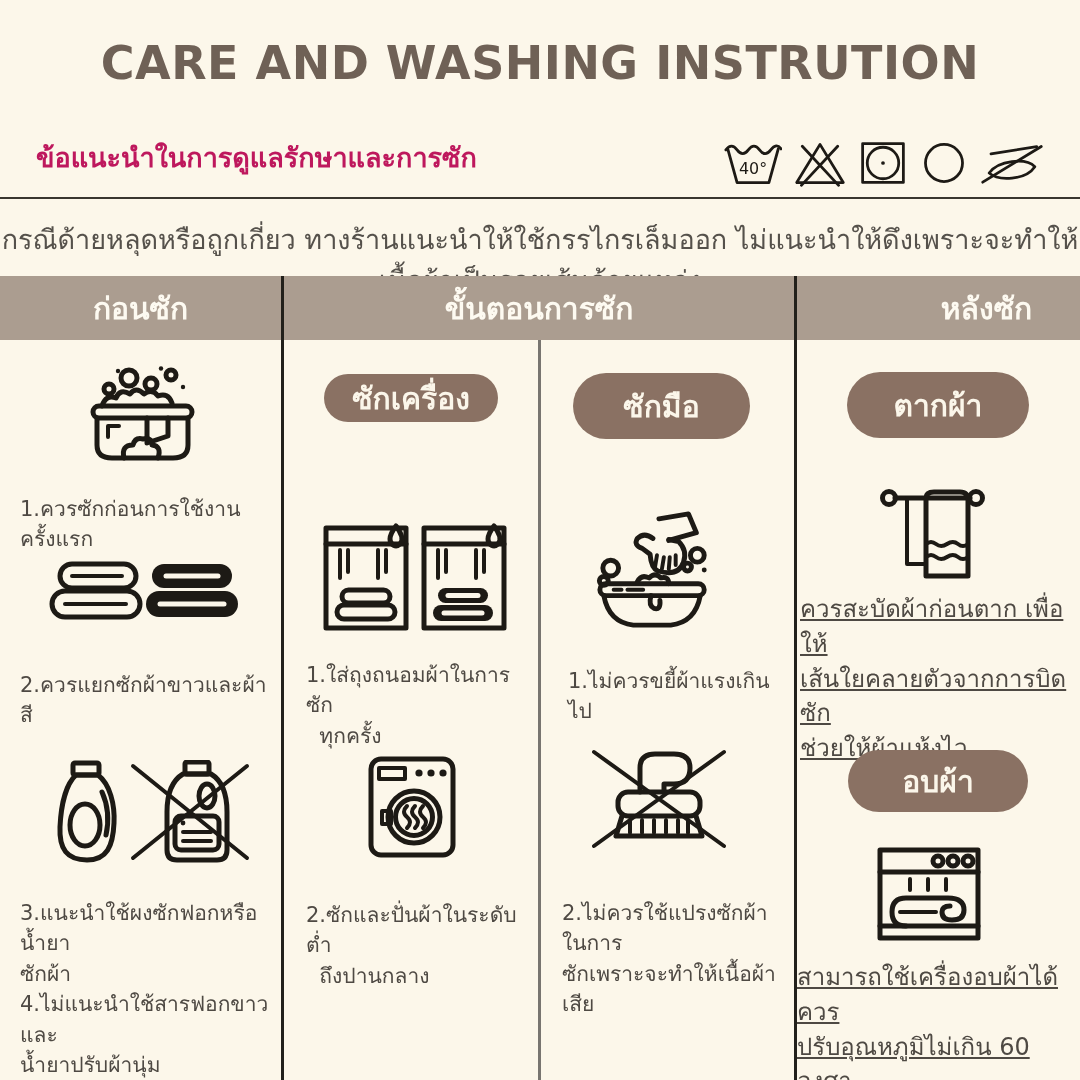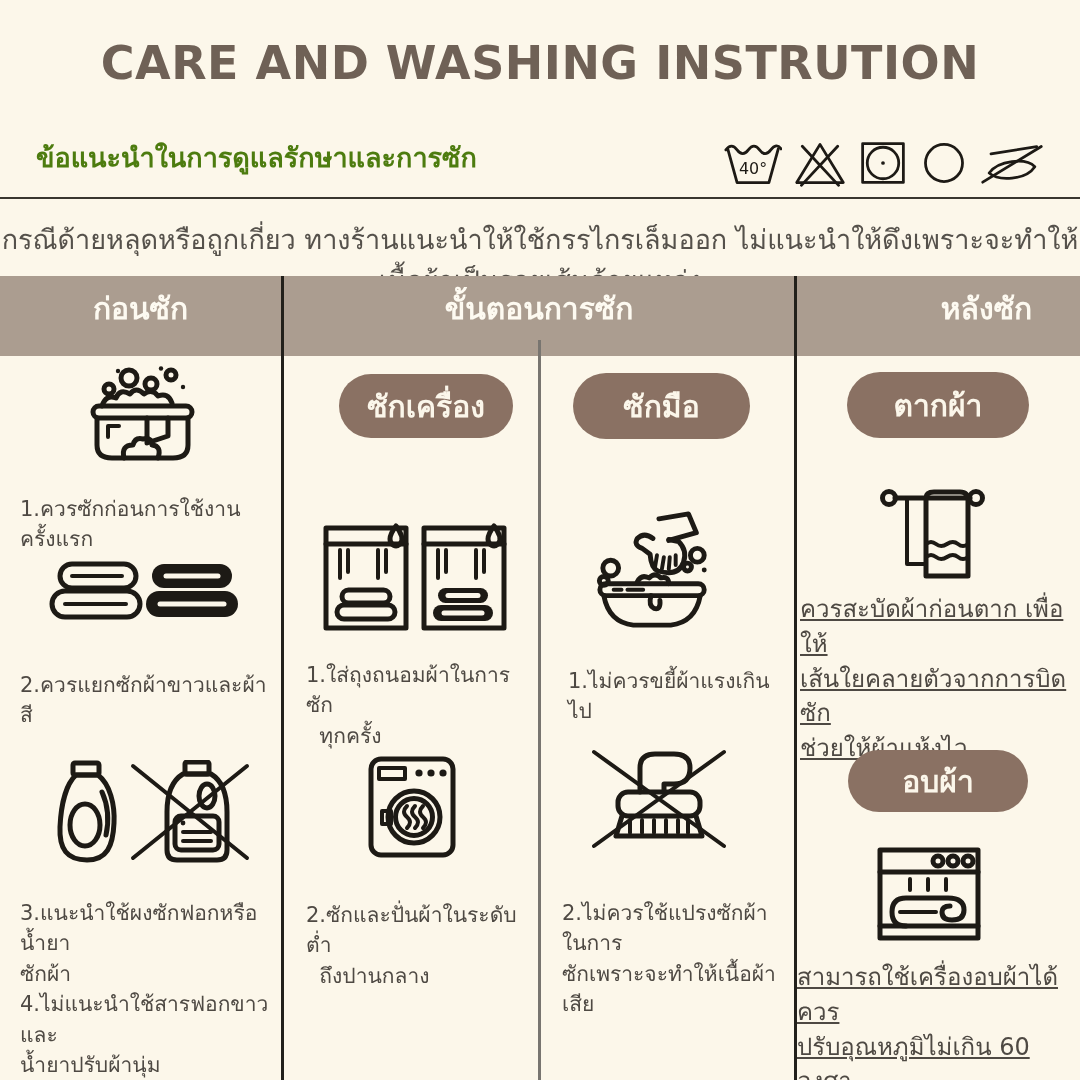--- a/index.html
+++ b/index.html
@@ -1,34 +1,34 @@
 <!DOCTYPE html>
 <html><head>
 <meta charset="utf-8">
 <style>
   html,body{margin:0;padding:0;}
   body{font-family:"DejaVu Sans","Liberation Sans",sans-serif;background:#e8e4da;}
   .poster{position:relative;width:1080px;height:1080px;background:#FCF7EA;overflow:hidden;margin:0 auto;}
   .abs{position:absolute;}
   .title{top:36px;left:0;width:1080px;text-align:center;font-size:46px;font-weight:700;letter-spacing:.5px;color:#6F6156;}
-  .subtitle{top:139px;left:36px;font-size:27px;font-weight:700;color:#4d7c0f;line-height:1.4;}
+  .subtitle{top:139px;left:36px;font-size:27px;font-weight:700;color:#be185d;line-height:1.4;}
   .symbols{top:139px;right:36px;display:flex;align-items:center;gap:11px;}
   .rule{top:197px;left:0;width:1080px;height:2px;background:#39362F;}
   .note{top:220px;left:0;width:1080px;text-align:center;font-size:27px;color:#55514B;line-height:1.5;}
-  .band{top:276px;left:0;width:1080px;height:80px;background:#AB9D90;}
+  .band{top:276px;left:0;width:1080px;height:64px;background:#AB9D90;}
   .band-cell{position:absolute;top:0;height:64px;display:flex;align-items:center;justify-content:center;color:#FDFAF1;font-size:30px;font-weight:700;}
   .bc1{left:0;width:281px;}
   .bc2{left:284px;width:510px;}
   .bc3{left:797px;width:283px;padding-left:48px;}
   .vl{width:3px;background:#22201B;}
   .vl-a{left:281px;top:276px;height:804px;}
   .vl-b{left:538px;top:340px;height:740px;background:#787570;}
   .vl-c{left:794px;top:276px;height:804px;}
   .badge{background:#8A7163;color:#FBF6EA;border-radius:34px;display:flex;align-items:center;justify-content:center;font-size:30px;font-weight:700;}
-  .b-machine{left:339px;top:374px;width:174px;height:64px;}
+  .b-machine{left:324px;top:374px;width:174px;height:48px;}
   .b-hand{left:573px;top:373px;width:177px;height:66px;text-align:right;}
   .b-dry{left:847px;top:372px;width:182px;height:66px;}
   .b-tumble{left:848px;top:750px;width:180px;height:62px;}
   .txt{font-size:21px;color:#4E4943;line-height:1.45;white-space:pre-line;}
   .txt-c{text-align:left;font-size:24px;text-decoration:underline;}
   .t1{left:20px;top:494px;width:255px;}
   .t2{left:20px;top:670px;width:255px;}
   .t3{left:20px;top:898px;width:258px;}
   .t4{left:306px;top:660px;width:222px;}
   .t5{left:306px;top:900px;width:222px;}

